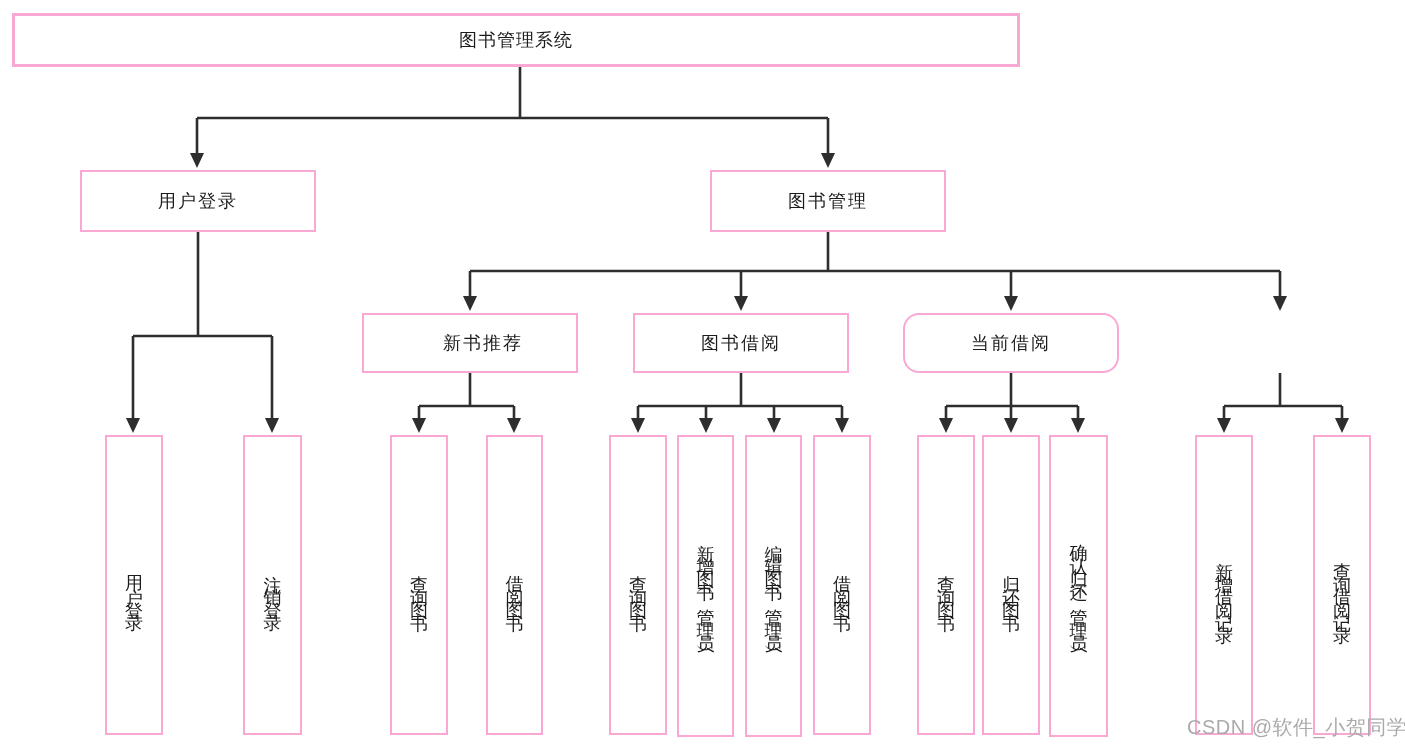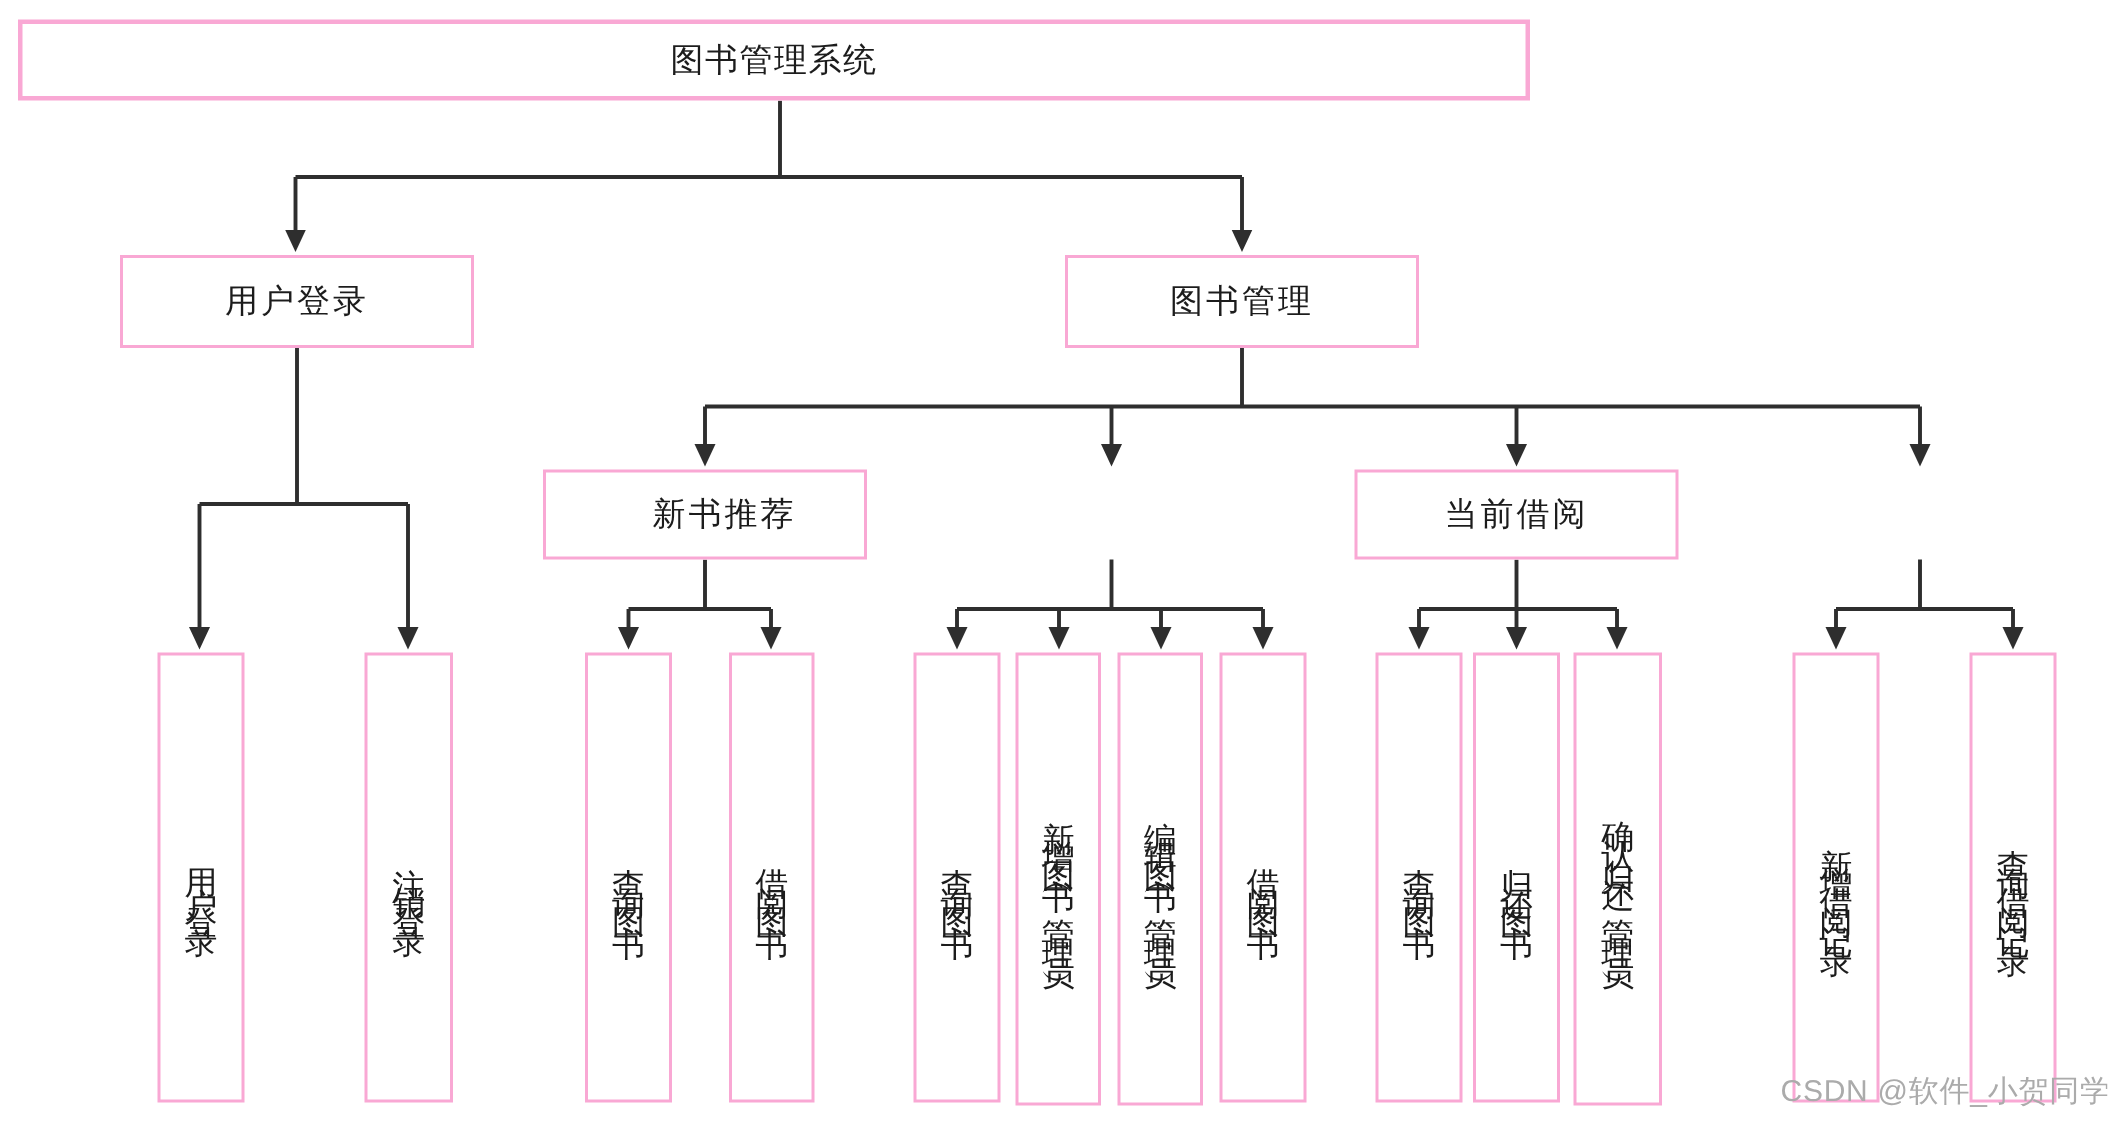--- a/index.html
+++ b/index.html
@@ -24,21 +24,21 @@
   }
   .box {
     position: absolute;
     box-sizing: border-box;
     border: 2px solid #f9a8d4;
     background: #ffffff;
     color: #1c1c1c;
     display: flex;
     align-items: center;
     justify-content: center;
-    font-size: 22px;
+    font-size: 18px;
     letter-spacing: 2px;
     line-height: 1;
   }
   .box.root {
     border-width: 3px;
     letter-spacing: 1px;
   }
   .box.vert {
     writing-mode: vertical-rl;
     text-orientation: mixed;
@@ -107,21 +107,22 @@
       <line x1="1342" y1="406" x2="1342" y2="419" marker-end="url(#ah)"></line>
     </g>
   </svg>
 
   <div class="box root" style="left:12px; top:13px; width:1008px; height:54px;">图书管理系统</div>
 
   <div class="box" style="left:80px; top:170px; width:236px; height:62px;">用户登录</div>
   <div class="box" style="left:710px; top:170px; width:236px; height:62px;">图书管理</div>
 
   <div class="box" style="left:362px; top:313px; width:216px; height:60px;padding-left:26px;">新书推荐</div>
-  <div class="box" style="left:903px; top:313px; width:216px; height:60px;">当前借阅</div>
+  <div class="box" style="left:633px; top:313px; width:216px; height:60px;">图书借阅</div>
+  <div class="box" style="left:903px; top:313px; width:216px; height:60px;border-radius:16px;">当前借阅</div>
 
   <div class="box vert" style="left:105px; top:435px; width:58px; height:300px;">用户登录</div>
   <div class="box vert" style="left:243px; top:435px; width:59px; height:300px;">注销登录</div>
 
   <div class="box vert" style="left:390px; top:435px; width:58px; height:300px;">查询图书</div>
   <div class="box vert" style="left:486px; top:435px; width:57px; height:300px;">借阅图书</div>
 
   <div class="box vert" style="left:609px; top:435px; width:58px; height:300px;">查询图书</div>
   <div class="box vert" style="left:677px; top:435px; width:57px; height:302px;">新增图书（管理员）</div>
   <div class="box vert" style="left:745px; top:435px; width:57px; height:302px;">编辑图书（管理员）</div>

